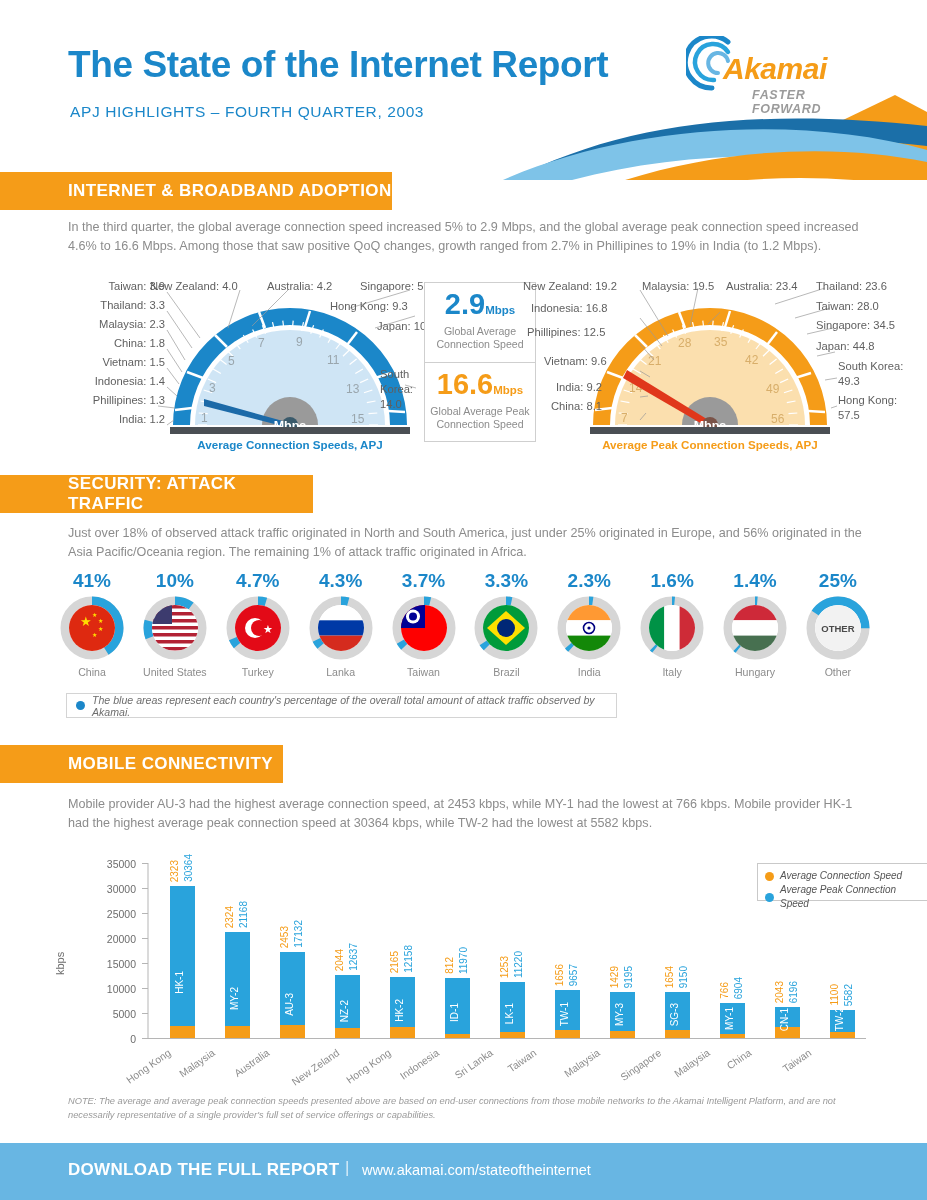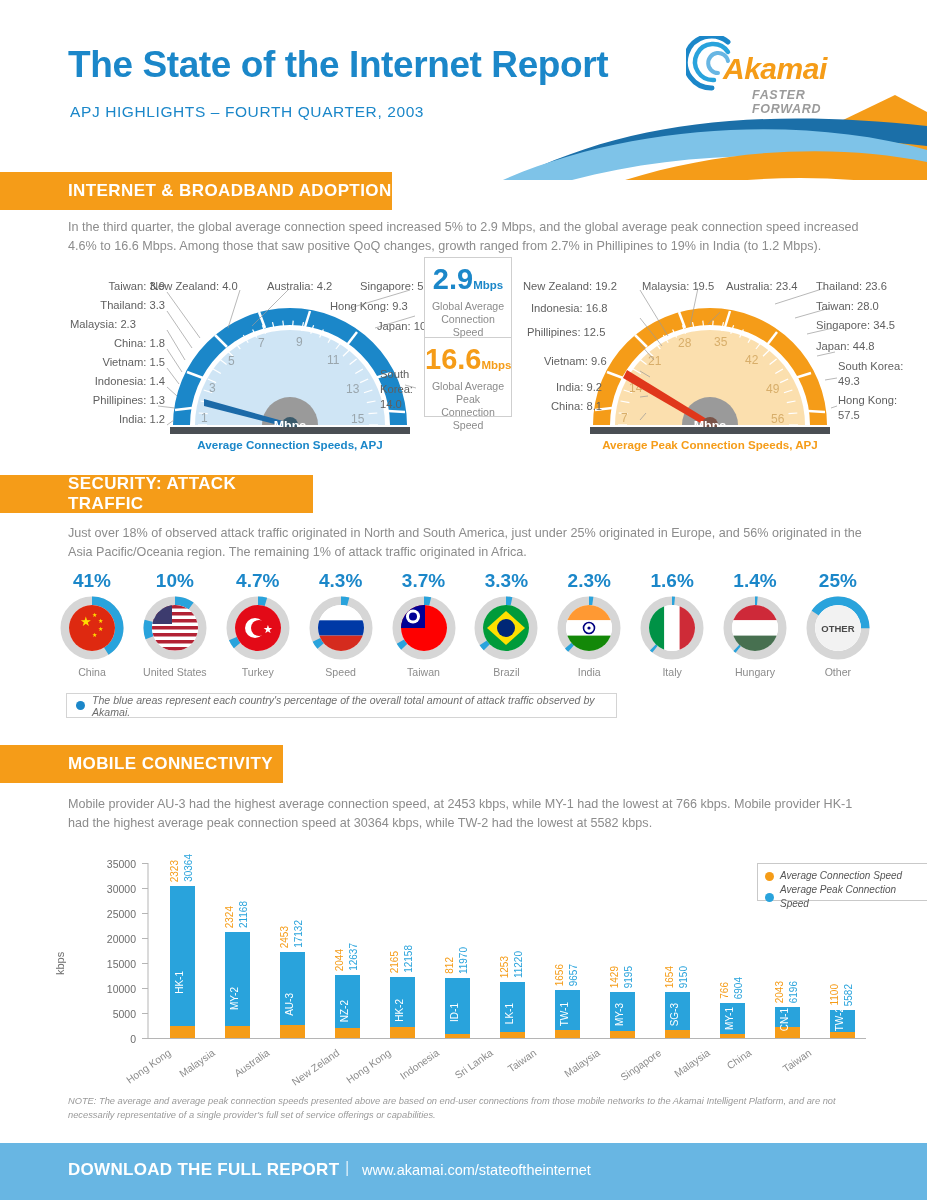--- a/index.html
+++ b/index.html
@@ -43,21 +43,21 @@
   }
 
   
   .gauge-caption{
     position:absolute;font-size:11.6px;font-weight:bold;text-align:center;
   }
   .glabel{position:absolute;font-size:11.2px;color:#5f5f5f;white-space:nowrap;}
 
   
   .statbox{
-    position:absolute;left:424px;top:257px;width:88px;height:160px;
+    position:absolute;left:424px;top:282px;width:112px;height:160px;
     border:1px solid #cfcfcf;background:#fff;box-sizing:border-box;
   }
   .stathalf{height:80px;box-sizing:border-box;text-align:center;padding-top:6px;}
   .stathalf.top{border-bottom:1px solid #cfcfcf;}
   .statbig{font-size:29px;font-weight:bold;line-height:30px;}
   .statunit{font-size:11.5px;font-weight:bold;}
   .statcap{font-size:10.6px;color:#8c8c8c;line-height:13px;}
 
   
   .flagrow{position:absolute;left:55px;top:570px;width:820px;height:120px;
@@ -242,21 +242,21 @@
     <svg width="180" height="120" style="position:absolute;left:320px;top:280px;">
       <g stroke="#9a9a9a" stroke-width="0.7" fill="none">
         <line x1="30" y1="28" x2="90" y2="10"></line>
           <line x1="55" y1="48" x2="95" y2="36"></line>
         <line x1="85" y1="105" x2="96" y2="108"></line>
       </g>
     </svg>
 
     <div class="glabel" style="left:70px;top:280px;text-align:right;width:95px;"><span>Taiwan</span>: <span>3.9</span></div>
     <div class="glabel" style="left:70px;top:299px;text-align:right;width:95px;"><span>Thailand</span>: <span>3.3</span></div>
-    <div class="glabel" style="left:70px;top:318px;text-align:left;width:95px;"><span>Malaysia</span>: <span>2.3</span></div>
+    <div class="glabel" style="left:70px;top:318px;text-align:right;width:95px;"><span>Malaysia</span>: <span>2.3</span></div>
     <div class="glabel" style="left:70px;top:337px;text-align:right;width:95px;"><span>China</span>: <span>1.8</span></div>
     <div class="glabel" style="left:70px;top:356px;text-align:right;width:95px;"><span>Vietnam</span>: <span>1.5</span></div>
     <div class="glabel" style="left:70px;top:375px;text-align:right;width:95px;"><span>Indonesia</span>: <span>1.4</span></div>
     <div class="glabel" style="left:64px;top:394px;text-align:right;width:101px;"><span>Phillipines</span>: <span>1.3</span></div>
     <div class="glabel" style="left:70px;top:413px;text-align:right;width:95px;"><span>India</span>: <span>1.2</span></div>
 
     <div class="glabel" style="left:150px;top:280px;"><span>New Zealand</span>: <span>4.0</span></div>
     <div class="glabel" style="left:267px;top:280px;"><span>Australia</span>: <span>4.2</span></div>
     <div class="glabel" style="left:360px;top:280px;"><span>Singapore</span>: <span>5.5</span></div>
     <div class="glabel" style="left:330px;top:300px;"><span>Hong Kong</span>: <span>9.3</span></div>
@@ -459,21 +459,21 @@
           <circle cx="32" cy="32" r="27" fill="none" stroke="#29a3dc" stroke-width="9" stroke-dasharray="7.3 100.0" transform="rotate(-90 32 32)"></circle>
         </svg>
         <div class="flagdisc">
           <svg width="46" height="46">
               <rect width="46" height="15.3" fill="#fff"></rect>
             <rect y="15.3" width="46" height="15.3" fill="#0039a6"></rect>
             <rect y="30.6" width="46" height="15.4" fill="#d52b1e"></rect>
             </svg>
         </div>
       </div>
-      <div class="flagname">Speed</div>
+      <div class="flagname">Lanka</div>
     </div>
 
     <div class="flagcell">
       <div class="flagpct">3.7%</div>
       <div class="donut">
         <svg width="64" height="64">
           <circle cx="32" cy="32" r="27" fill="none" stroke="#d6d6d6" stroke-width="9"></circle>
           <circle cx="32" cy="32" r="27" fill="none" stroke="#29a3dc" stroke-width="9" stroke-dasharray="6.3 100.0" transform="rotate(-90 32 32)"></circle>
         </svg>
         <div class="flagdisc">

